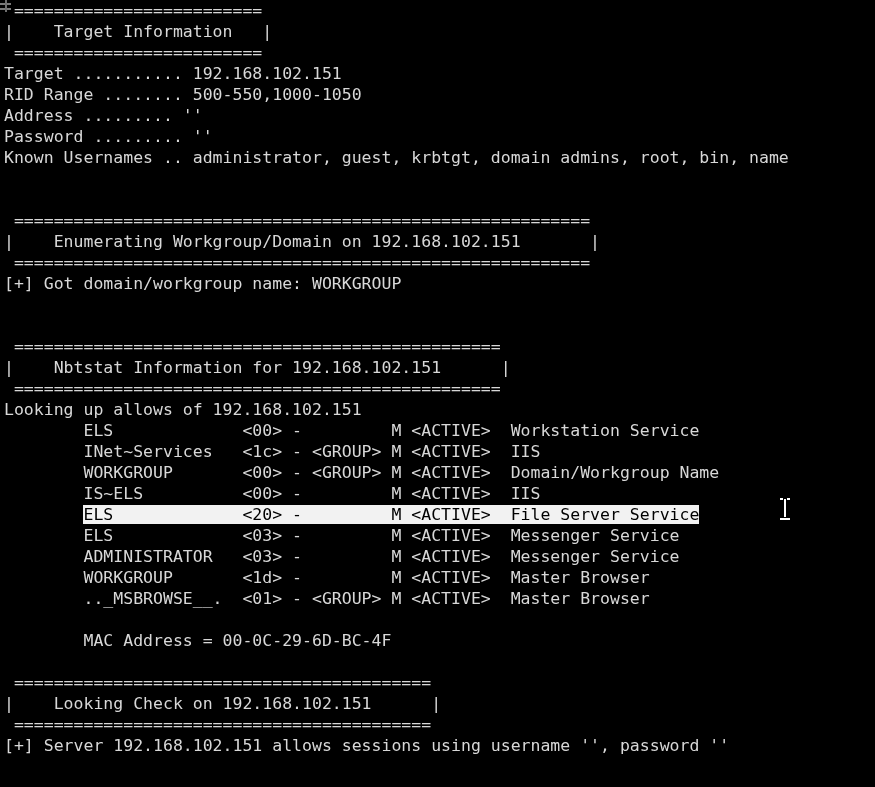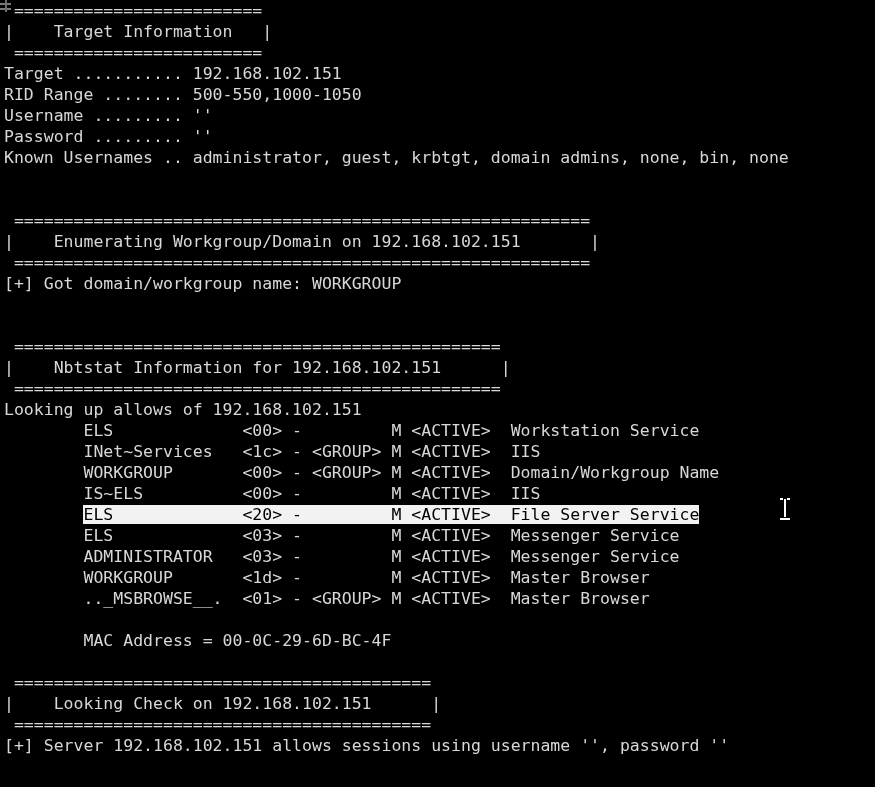--- a/index.html
+++ b/index.html
@@ -112,23 +112,23 @@
     <span class="bar1"></span>
     <span class="bar2"></span>
     <span class="stem"></span>
   </div>
 
   <div class="line"> =========================</div>
   <div class="line">|    Target Information   |</div>
   <div class="line"> =========================</div>
   <div class="line">Target ........... 192.168.102.151</div>
   <div class="line">RID Range ........ 500-550,1000-1050</div>
-  <div class="line">Username ......... ''</div>
+  <div class="line">Address ......... ''</div>
   <div class="line">Password ......... ''</div>
-  <div class="line">Known Usernames .. administrator, guest, krbtgt, domain admins, none, bin, none</div>
+  <div class="line">Known Usernames .. administrator, guest, krbtgt, domain admins, root, bin, name</div>
   <div class="line blank"></div>
   <div class="line blank"></div>
 
   <div class="line"> ==========================================================</div>
   <div class="line">|    Enumerating Workgroup/Domain on 192.168.102.151       |</div>
   <div class="line"> ==========================================================</div>
   <div class="line">[+] Got domain/workgroup name: WORKGROUP</div>
   <div class="line blank"></div>
   <div class="line blank"></div>
 

